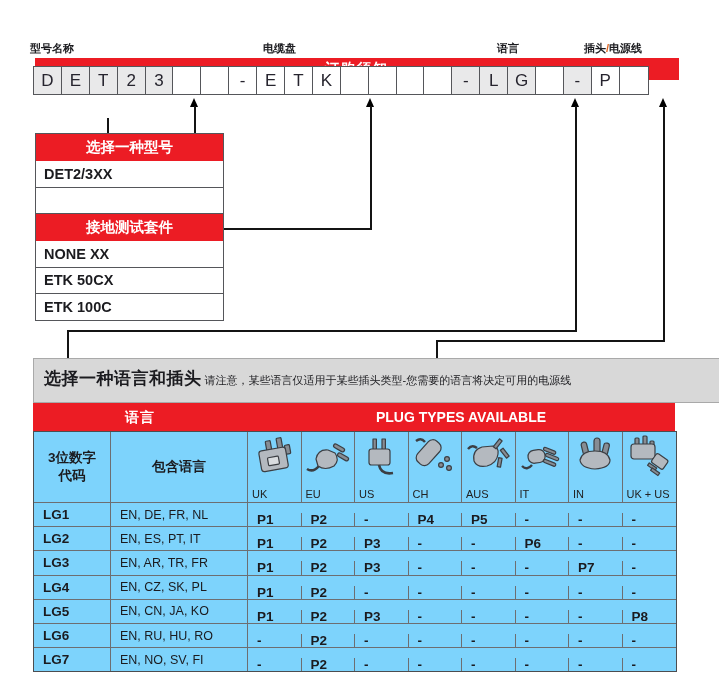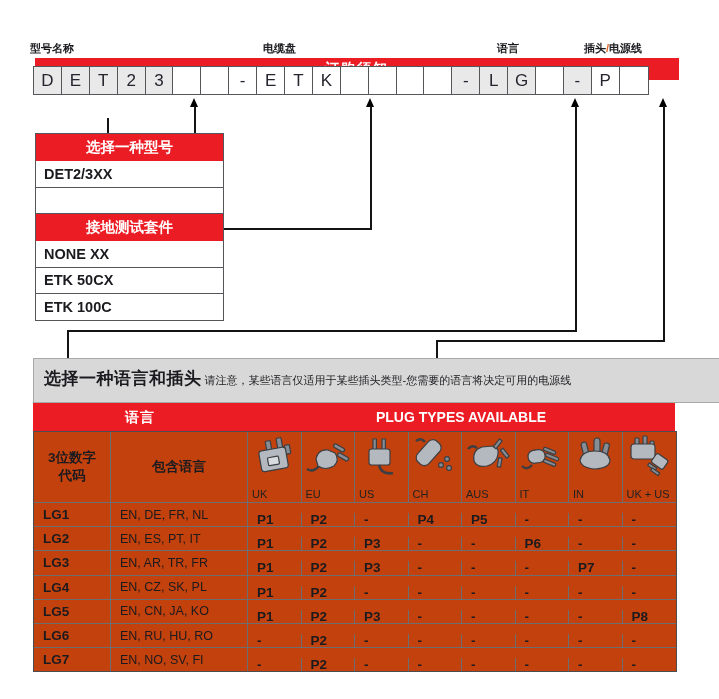--- a/index.html
+++ b/index.html
@@ -50,21 +50,21 @@
   .lang-head{left:33px;top:358px;width:690px;height:45px;background:var(--section-gray);
              border:1px solid #a9a9a9;box-sizing:border-box;padding:8px 8px 0 10px;}
   .lang-title{font-size:17px;font-weight:bold;letter-spacing:.5px;}
   .lang-note{font-size:11px;margin-left:3px;}
 
   .band{left:33px;top:403px;width:642px;height:28px;background:var(--red);color:#fff;font-weight:bold;}
   .band-lang{position:absolute;left:0;width:214px;text-align:center;line-height:28px;font-size:14px;letter-spacing:1px;}
   .band-plug{position:absolute;left:214px;width:428px;text-align:center;line-height:28px;font-size:14px;}
 
   
-  .ptable{left:33px;top:431px;width:642px;border:1.6px solid #4c4d50;background:#c2410c;box-sizing:content-box;}
+  .ptable{left:33px;top:431px;width:642px;border:1.6px solid #4c4d50;background:#7dd3fc;box-sizing:content-box;}
   .trow{display:flex;border-bottom:1px solid var(--border-mid);}
   .trow:last-child{border-bottom:none;}
   .hrow{height:70px;}
   .brow{height:23.2px;}
   .tc{box-sizing:border-box;border-right:1px solid var(--border-mid);overflow:hidden;}
   .tc:last-child{border-right:none;text-align:center;}
   .c-code{width:77px;}
   .c-lang{width:137px;}
   .c-plug{width:53.5px;}
   .hc{display:flex;flex-direction:column;align-items:center;justify-content:center;

